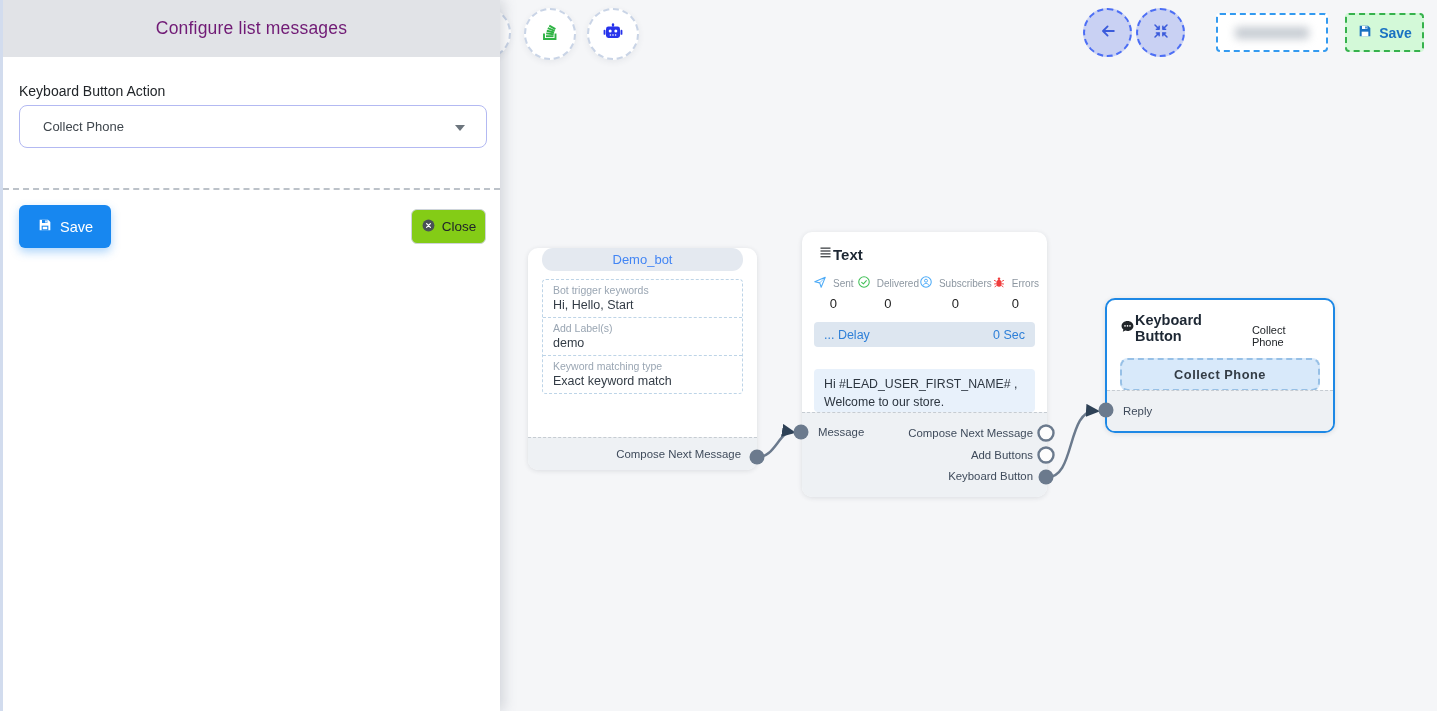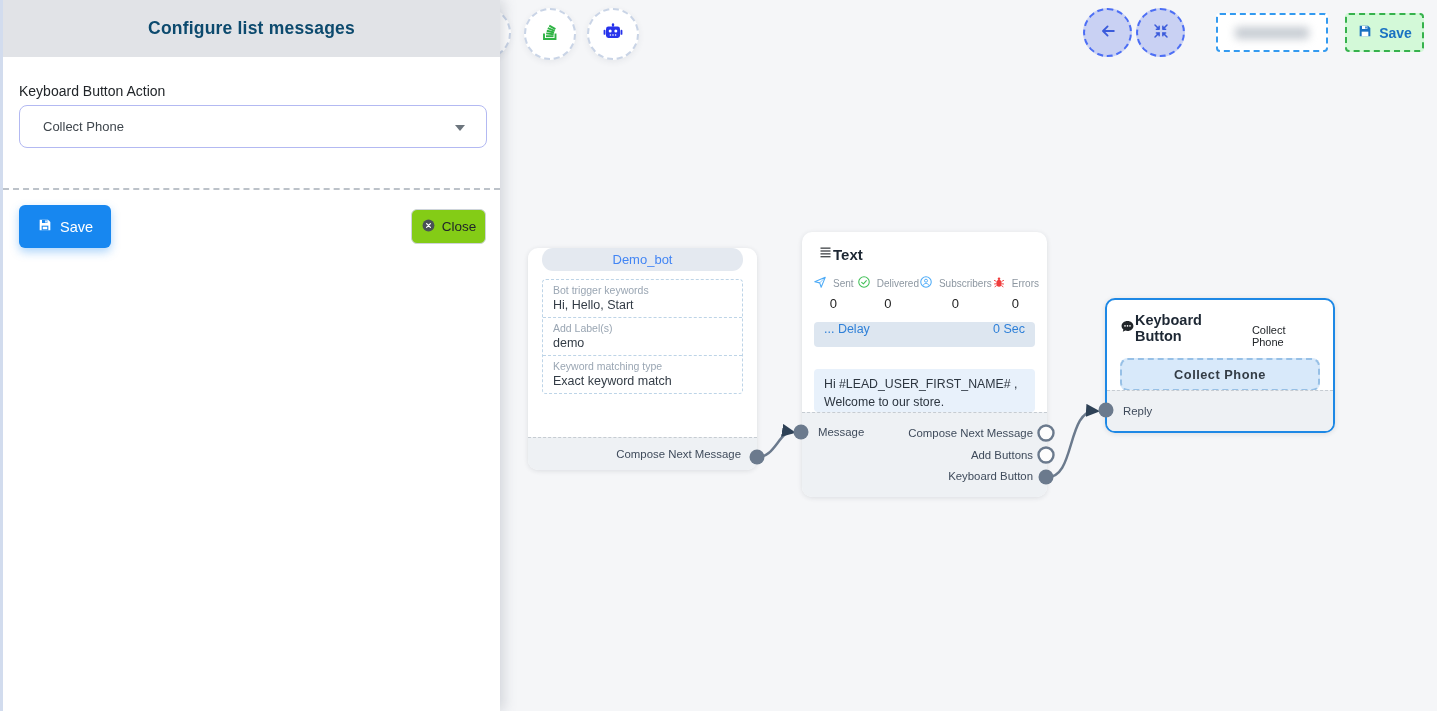--- a/index.html
+++ b/index.html
@@ -24,21 +24,21 @@
   .btn-save-top { position:absolute; left:1345px; top:13px; width:79px; height:39px;
     background:#d3f9d8; border:2px dashed #37b24d; border-radius:4px;
     display:flex; align-items:center; justify-content:center; gap:6px;
     color:#1971c2; font-weight:bold; font-size:14px; z-index:5; }
 
   
   .panel { position:absolute; left:0; top:0; width:500px; height:711px; background:#fff;
     border-left:3px solid #d2dcee; box-shadow:4px 0 12px rgba(90,100,120,.22); z-index:20; }
   .panel-header { height:57px; background:#e1e3e7; display:flex; align-items:center;
     justify-content:center; }
-  .panel-title { font-size:17.5px; font-weight:bold; color:#0c4a6e; letter-spacing:.2px; }
+  .panel-title { font-size:17.5px; font-weight:normal; color:#701a75; letter-spacing:.2px; }
   .field-label { position:absolute; left:16px; top:83px; font-size:14px; color:#212529; }
   .select { position:absolute; left:16px; top:105px; width:468px; height:43px;
     background:#fff; border:1px solid #b3b9f2; border-radius:8px;
     display:flex; align-items:center; padding-left:23px; font-size:13px; color:#3f464d;
     cursor:pointer; }
   .select-caret { position:absolute; right:21px; top:19px; width:0; height:0;
     border-left:5px solid transparent; border-right:5px solid transparent;
     border-top:6px solid #6c757d; }
   .panel-divider { position:absolute; left:0; right:0; top:188px;
     border-top:2px dashed #bcc2c9; }
@@ -75,21 +75,21 @@
 
   
   .node-text { left:802px; top:232px; width:245px; height:265px; }
   .tn-header { padding:13px 16px 4px; }
   .tn-stats { display:flex; padding:0 8px; margin-top:8px; }
   .stat { flex:1; text-align:center; }
   .stat-top { display:flex; align-items:center; justify-content:center; gap:6px;
     font-size:10px; color:#8d97a1; white-space:nowrap; }
   .stat-val { margin-top:5px; font-size:13px; color:#222; }
   .tn-delay { margin:11px 12px 0; height:25px; background:#dde6f0; border-radius:4px;
-    display:flex; justify-content:space-between; align-items:flex-start; padding:0 10px;
+    display:flex; justify-content:space-between; align-items:center; padding:0 10px;
     font-size:12.5px; color:#2f80d8; }
   .tn-msg { margin:22px 12px 0; height:43px; background:#e8f1fb; border-radius:4px;
     padding:6px 10px; font-size:12.3px; color:#2d3640; line-height:1.5;
     overflow:hidden; word-break:break-word; }
   .tn-footer { height:85px; }
   .tn-footer .lbl-message { position:absolute; left:16px; top:13px; }
   .tn-out { position:absolute; right:14px; text-align:right; }
   .tn-out-1 { top:14px; } .tn-out-2 { top:36px; } .tn-out-3 { top:57px; }
 
   

